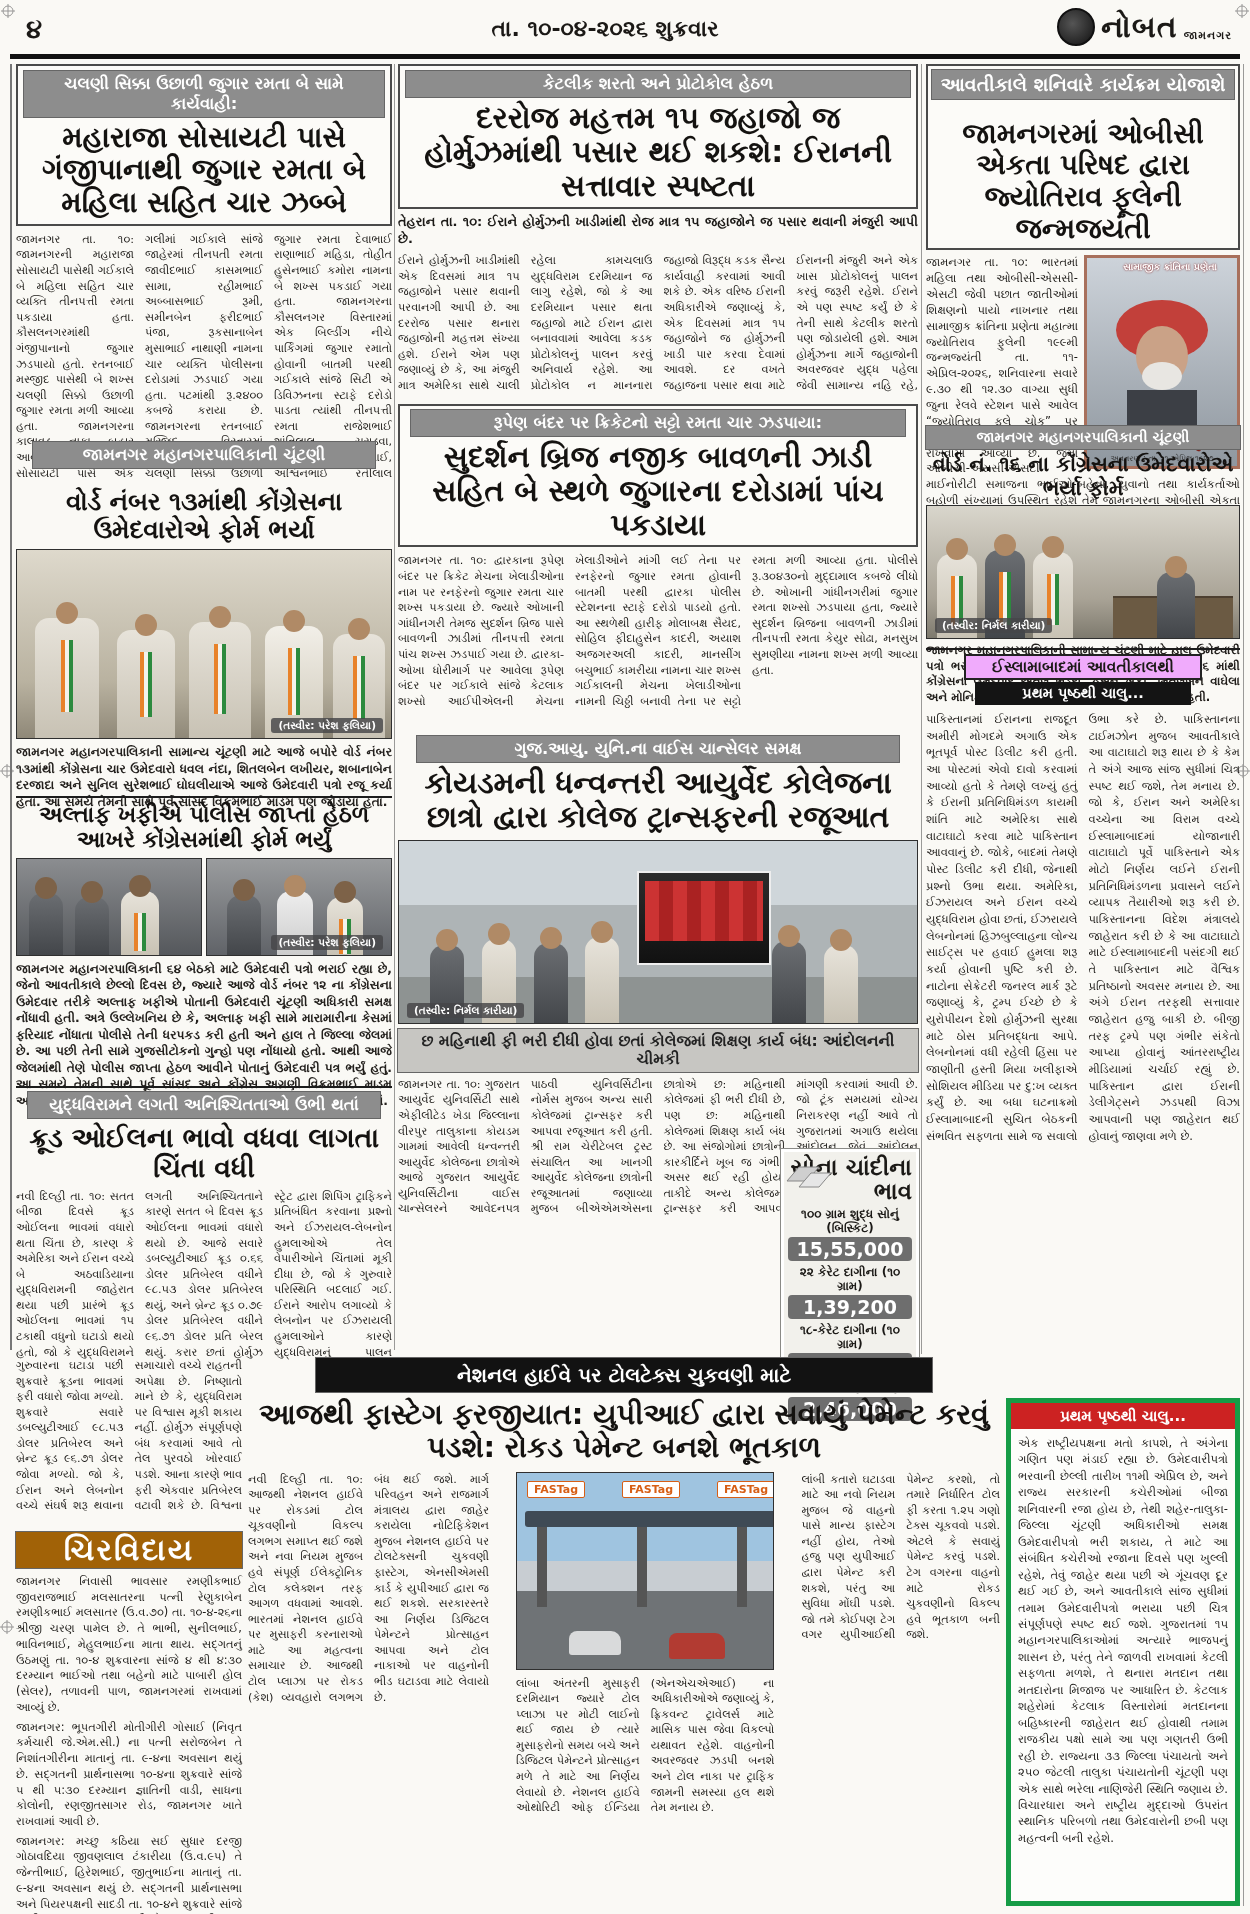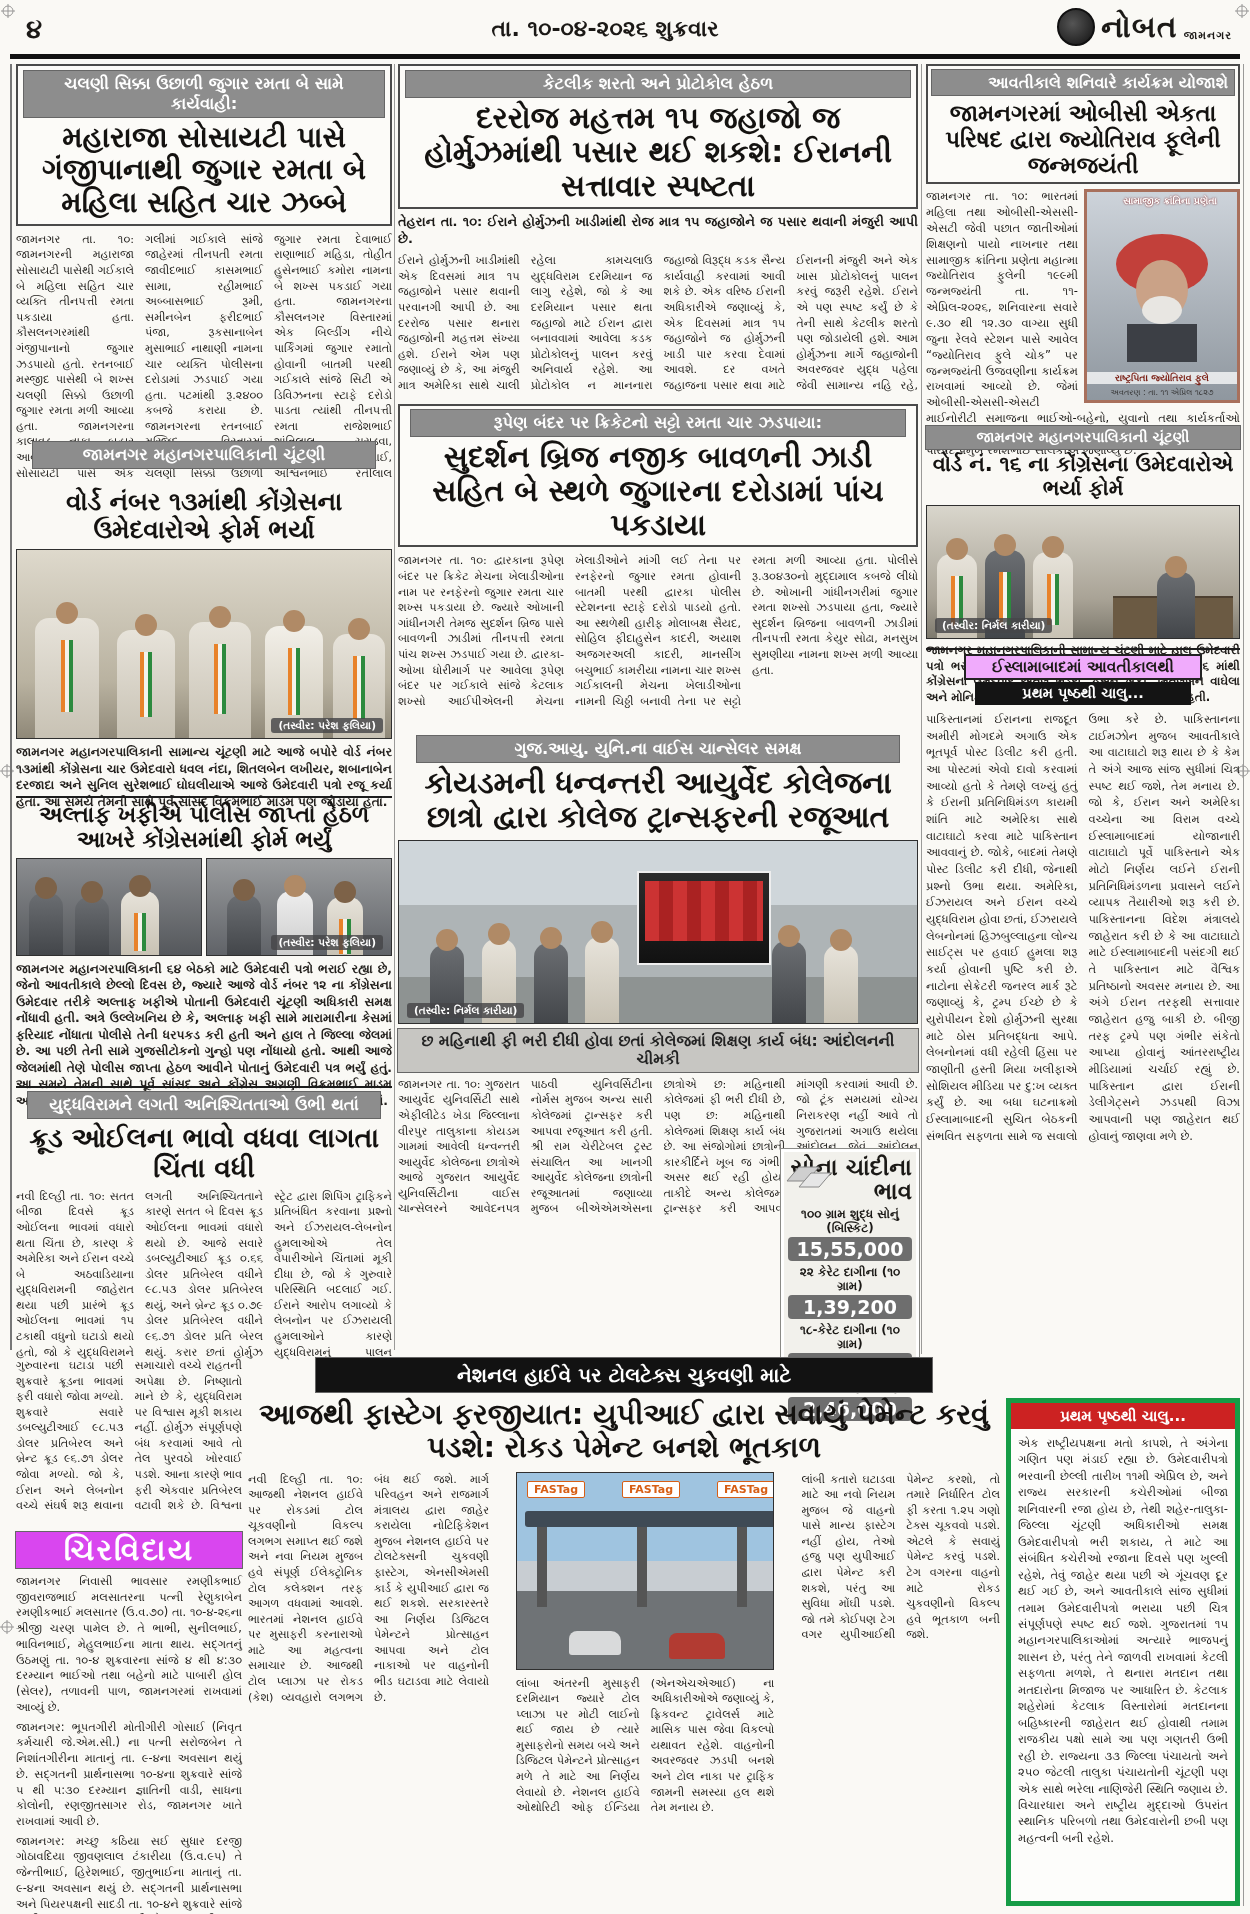--- a/index.html
+++ b/index.html
@@ -44,21 +44,21 @@
   .gold-title{font-size:23px;font-weight:bold;text-align:right;line-height:1.05;}
   .gold-label{font-size:12px;font-weight:bold;text-align:center;margin-top:4px;}
   .gold-value{background:#6e6e6e;color:#fff;font-size:19px;font-weight:bold;text-align:center;border-radius:4px;margin-top:2px;padding:1px 0;}
   
   .greenbox{border:5px solid #169c46;background:#fdfdfb;}
   .redbar{background:#cc2222;color:#fff;font-weight:bold;text-align:center;font-size:15px;padding:4px 2px;}
   
   .islh1{border:2px solid #222;background:#f0abfc;font-weight:bold;text-align:center;font-size:15.5px;padding:2px;}
   .islh2{background:#141414;color:#fff;font-weight:bold;text-align:center;font-size:14.5px;padding:3px;margin-top:2px;}
   .regmark{position:absolute;opacity:.75;}
-  .obit-bar{background:#d946ef;color:#fff;font-weight:bold;text-align:center;font-size:30px;letter-spacing:2px;box-shadow:0 0 0 1px #666;}
+  .obit-bar{background:#a16207;color:#fff;font-weight:bold;text-align:center;font-size:30px;letter-spacing:2px;box-shadow:0 0 0 1px #666;}
   .fasttag-chip{position:absolute;background:#fff;border:1px solid #d75f16;color:#d75f16;font-weight:bold;
     font-size:11px;padding:1px 6px;border-radius:2px;}
 </style>
 </head>
 <body>
 
 <div class="abs" style="left:0;top:6;width:1250px;height:48px;top:6px;">
   <div class="abs pagenum" style="left:26px;top:8px;">૪</div>
   <div class="abs dateline" style="left:380px;top:10px;width:450px;">તા. ૧૦-૦૪-૨૦૨૬ શુક્રવાર</div>
   <div class="abs logo" style="right:18px;top:2px;width:260px;">
@@ -107,22 +107,22 @@
   <div class="boxed">
     <div class="kicker">કેટલીક શરતો અને પ્રોટોકોલ હેઠળ</div>
     <div class="hl" style="font-size:30px;margin-top:4px;">દરરોજ મહત્તમ ૧૫ જહાજો જ હોર્મુઝમાંથી પસાર થઈ શકશે: ઈરાનની સત્તાવાર સ્પષ્ટતા</div>
   </div>
   <div class="lead" style="margin-top:5px;">તેહરાન તા. ૧૦: ઈરાને હોર્મુઝની ખાડીમાંથી રોજ માત્ર ૧૫ જહાજોને જ પસાર થવાની મંજુરી આપી છે.</div>
   <div class="bt c4" style="margin-top:5px;height:148px;overflow:hidden;">ઈરાને હોર્મુઝની ખાડીમાંથી એક દિવસમાં માત્ર ૧૫ જહાજોને પસાર થવાની પરવાનગી આપી છે. આ દરરોજ પસાર થનારા જહાજોની મહત્તમ સંખ્યા હશે. ઈરાને એમ પણ જણાવ્યું છે કે, આ મંજુરી માત્ર અમેરિકા સાથે ચાલી રહેલા કામચલાઉ યુદ્ધવિરામ દરમિયાન જ લાગુ રહેશે, જો કે આ દરમિયાન પસાર થતા જહાજો માટે ઈરાન દ્વારા બનાવવામાં આવેલા કડક પ્રોટોકોલનું પાલન કરવું અનિવાર્ય રહેશે. આ પ્રોટોકોલ ન માનનારા જહાજો વિરૂદ્ધ કડક સૈન્ય કાર્યવાહી કરવામાં આવી શકે છે. એક વરિષ્ઠ ઈરાની અધિકારીએ જણાવ્યું કે, એક દિવસમાં માત્ર ૧૫ જહાજોને જ હોર્મુઝની ખાડી પાર કરવા દેવામાં આવશે. દર વખતે જહાજના પસાર થવા માટે ઈરાનની મંજુરી અને એક ખાસ પ્રોટોકોલનું પાલન કરવું જરૂરી રહેશે. ઈરાને એ પણ સ્પષ્ટ કર્યું છે કે તેની સાથે કેટલીક શરતો પણ જોડાયેલી હશે. આમ હોર્મુઝના માર્ગે જહાજોની અવરજવર યુદ્ધ પહેલા જેવી સામાન્ય નહિ રહે, તેમાં આવતા સમયમાં ફેરફાર થઈ શકે છે.</div>
 </div>
 
 <div class="abs" style="left:926px;top:64px;width:314px;height:360px;">
   <div class="boxed" style="padding:4px;">
-    <div class="kicker" style="font-size:16px;text-align:right;">આવતીકાલે શનિવારે કાર્યક્રમ યોજાશે</div>
-    <div class="hl" style="font-size:23px;margin-top:5px;">જામનગરમાં ઓબીસી એકતા પરિષદ દ્વારા જ્યોતિરાવ ફૂલેની જન્મજયંતી</div>
+    <div class="kicker" style="font-size:19px;">આવતીકાલે શનિવારે કાર્યક્રમ યોજાશે</div>
+    <div class="hl" style="font-size:28px;margin-top:19px;">જામનગરમાં ઓબીસી એકતા પરિષદ દ્વારા જ્યોતિરાવ ફૂલેની જન્મજયંતી</div>
   </div>
   <div style="margin-top:5px;position:relative;">
     <div class="photo" style="float:right;width:150px;height:208px;margin:0 0 4px 6px;border:3px solid #a8705c;background:linear-gradient(#cdd3da,#8f979f);">
       <div style="position:absolute;top:3px;left:0;right:0;text-align:center;font-size:9.5px;font-weight:bold;color:#fff;text-shadow:0 0 2px #700;padding-left:16px;">સામાજીક ક્રાંતિના પ્રણેતા</div>
       <svg width="150" height="150" style="position:absolute;top:20px;left:0;">
         <ellipse cx="75" cy="52" rx="46" ry="30" fill="#c2403a"></ellipse>
         <ellipse cx="75" cy="78" rx="26" ry="30" fill="#caa287"></ellipse>
         <ellipse cx="75" cy="98" rx="20" ry="14" fill="#e8e6e2"></ellipse>
         <rect x="40" y="112" width="70" height="40" fill="#3c3f45"></rect>
       </svg>

